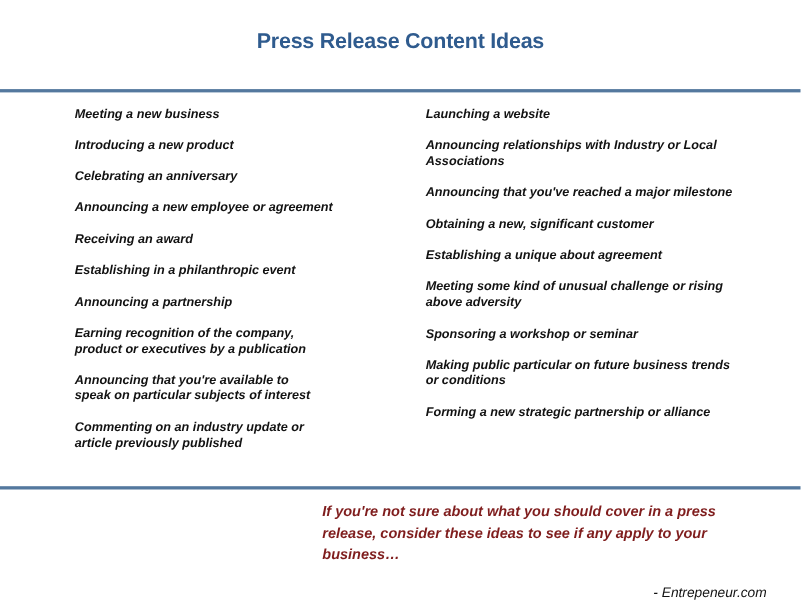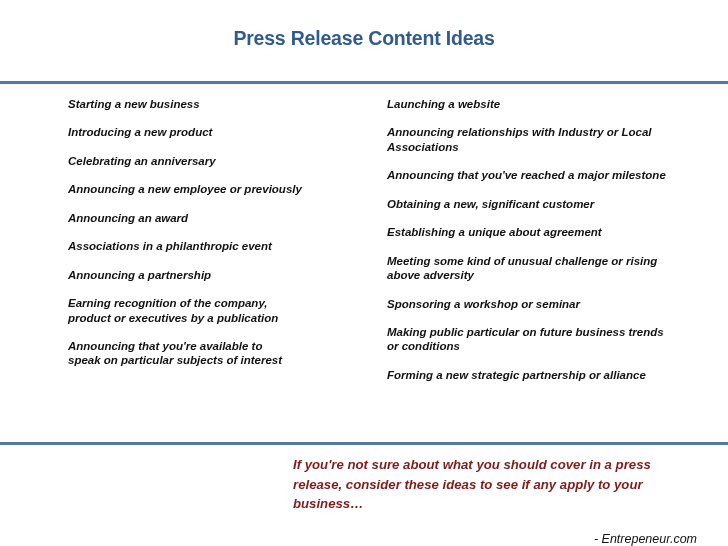--- a/index.html
+++ b/index.html
@@ -70,31 +70,33 @@
 </head>
 <body>
 
 <div class="slide">
 
   <div class="title">Press Release Content Ideas</div>
 
   <div class="rule rule-top"></div>
 
   <div class="col col-left">
-    <div class="item">Starting a new business</div>
+    <div class="item">Meeting a new business</div>
     <div class="item">Introducing a new product</div>
     <div class="item">Celebrating an anniversary</div>
-    <div class="item">Announcing a new employee or previously</div>
-    <div class="item">Announcing an award</div>
-    <div class="item">Associations in a philanthropic event</div>
+    <div class="item">Announcing a new employee or agreement</div>
+    <div class="item">Receiving an award</div>
+    <div class="item">Establishing in a philanthropic event</div>
     <div class="item">Announcing a partnership</div>
     <div class="item">Earning recognition of the company,
 product or executives by a publication</div>
     <div class="item">Announcing that you're available to
 speak on particular subjects of interest</div>
+    <div class="item">Commenting on an industry update or
+article previously published</div>
   </div>
 
   <div class="col col-right">
     <div class="item">Launching a website</div>
     <div class="item">Announcing relationships with Industry or Local
 Associations</div>
     <div class="item">Announcing that you've reached a major milestone</div>
     <div class="item">Obtaining a new, significant customer</div>
     <div class="item">Establishing a unique about agreement</div>
     <div class="item">Meeting some kind of unusual challenge or rising

